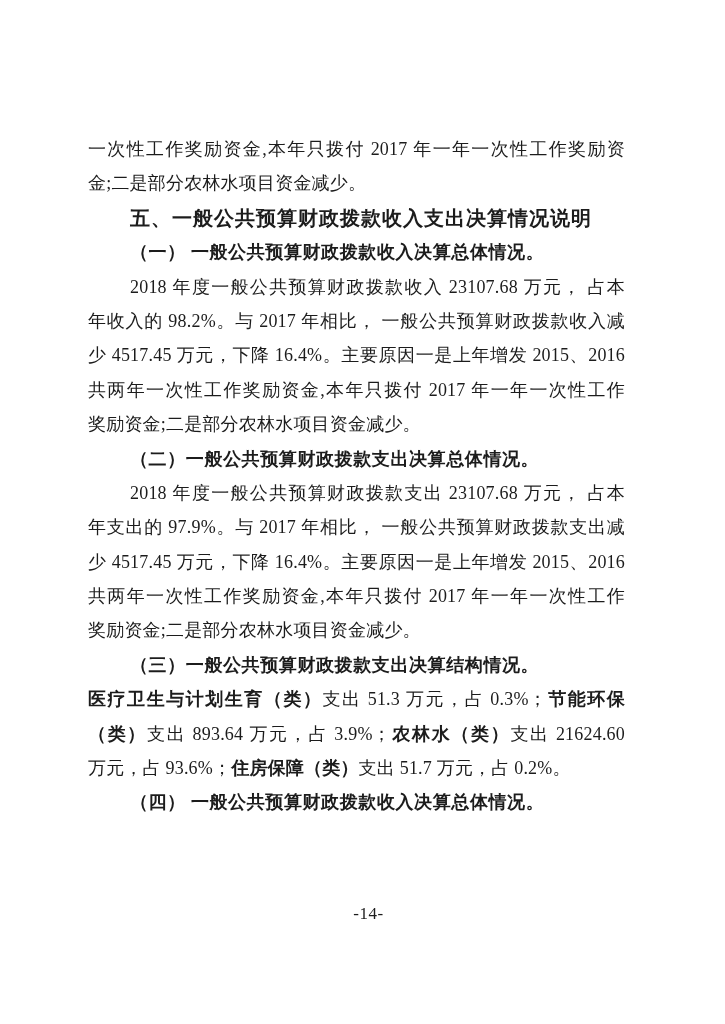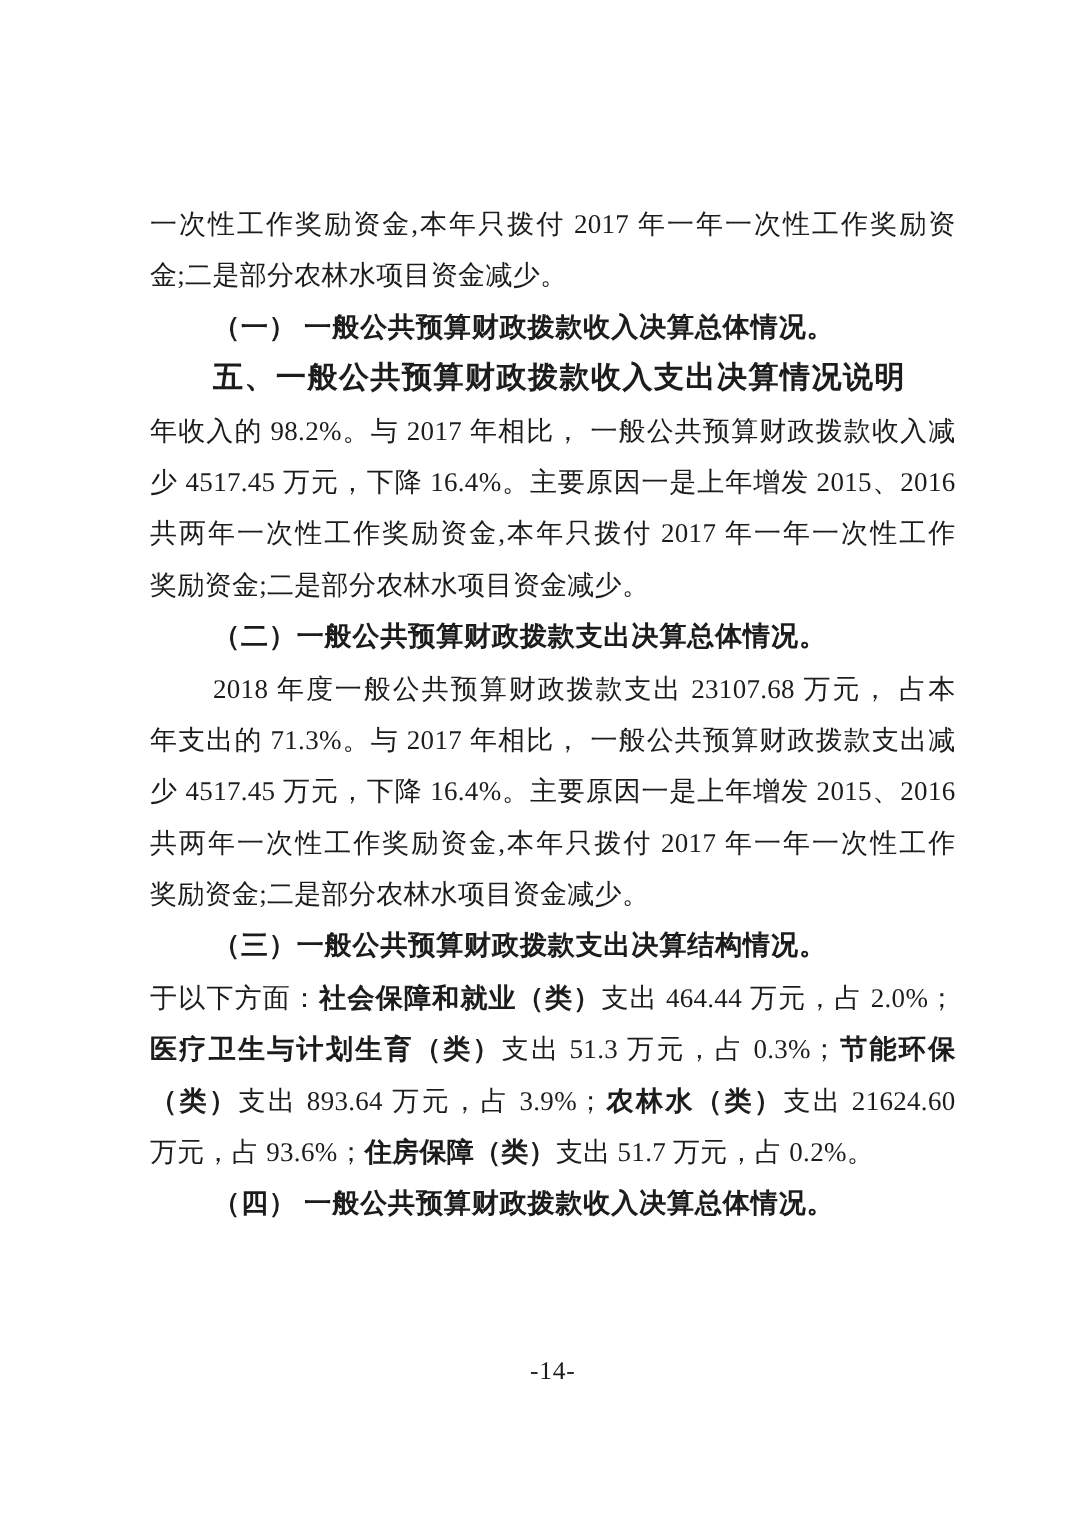--- a/index.html
+++ b/index.html
@@ -11,21 +11,21 @@
     position: relative;
     width: 725px;
     height: 1024px;
     background: #ffffff;
     overflow: hidden;
     font-family: "Liberation Serif", serif;
     color: #1c1c1c;
   }
   .content {
     position: absolute;
-    left: 100px;
+    left: 88px;
     top: 132px;
     width: 537px;
   }
   .line {
     font-size: 18px;
     line-height: 34.4px;
     height: 34.4px;
     text-align: left;
     letter-spacing: 0.2px;
   }
@@ -64,37 +64,37 @@
 </style>
 </head>
 <body>
 
 <div class="page">
   <div class="content">
 
     <div class="line fill"><span>一次性工作奖励资金,本年只拨付 2017 年一年一次性工作奖励资</span></div>
     <div class="line"><span>金;二是部分农林水项目资金减少。</span></div>
 
+    <div class="line h1 indent"><span>五、一般公共预算财政拨款收入支出决算情况说明</span></div>
+
     <div class="line h2 indent"><span>（一） 一般公共预算财政拨款收入决算总体情况。</span></div>
-
-    <div class="line h1 indent"><span>五、一般公共预算财政拨款收入支出决算情况说明</span></div>
+    <div class="line fill indent"><span>2018 年度一般公共预算财政拨款收入 23107.68 万元， 占本</span></div>
     <div class="line fill"><span>年收入的 98.2%。与 2017 年相比， 一般公共预算财政拨款收入减</span></div>
     <div class="line fill"><span>少 4517.45 万元，下降 16.4%。主要原因一是上年增发 2015、2016</span></div>
     <div class="line fill"><span>共两年一次性工作奖励资金,本年只拨付 2017 年一年一次性工作</span></div>
     <div class="line"><span>奖励资金;二是部分农林水项目资金减少。</span></div>
 
     <div class="line h2 indent"><span>（二）一般公共预算财政拨款支出决算总体情况。</span></div>
     <div class="line fill indent"><span>2018 年度一般公共预算财政拨款支出 23107.68 万元， 占本</span></div>
-    <div class="line fill"><span>年支出的 71.3%。与 2017 年相比， 一般公共预算财政拨款支出减</span></div>
+    <div class="line fill"><span>年支出的 97.9%。与 2017 年相比， 一般公共预算财政拨款支出减</span></div>
     <div class="line fill"><span>少 4517.45 万元，下降 16.4%。主要原因一是上年增发 2015、2016</span></div>
     <div class="line fill"><span>共两年一次性工作奖励资金,本年只拨付 2017 年一年一次性工作</span></div>
     <div class="line"><span>奖励资金;二是部分农林水项目资金减少。</span></div>
 
     <div class="line h2 indent"><span>（三）一般公共预算财政拨款支出决算结构情况。</span></div>
-    <div class="line fill"><span>于以下方面：</span><span class="b">社会保障和就业（类）</span><span>支出 464.44 万元，占 2.0%；</span></div>
     <div class="line fill"><span class="b">医疗卫生与计划生育（类）</span><span>支出 51.3 万元，占 0.3%；</span><span class="b">节能环保</span></div>
     <div class="line fill"><span class="b">（类）</span><span>支出 893.64 万元，占 3.9%；</span><span class="b">农林水（类）</span><span>支出 21624.60</span></div>
     <div class="line"><span>万元，占 93.6%；</span><span class="b">住房保障（类）</span><span>支出 51.7 万元，占 0.2%。</span></div>
 
     <div class="line h2 indent"><span>（四） 一般公共预算财政拨款收入决算总体情况。</span></div>
 
   </div>
 
   <div class="pagenum">-14-</div>
 </div>

